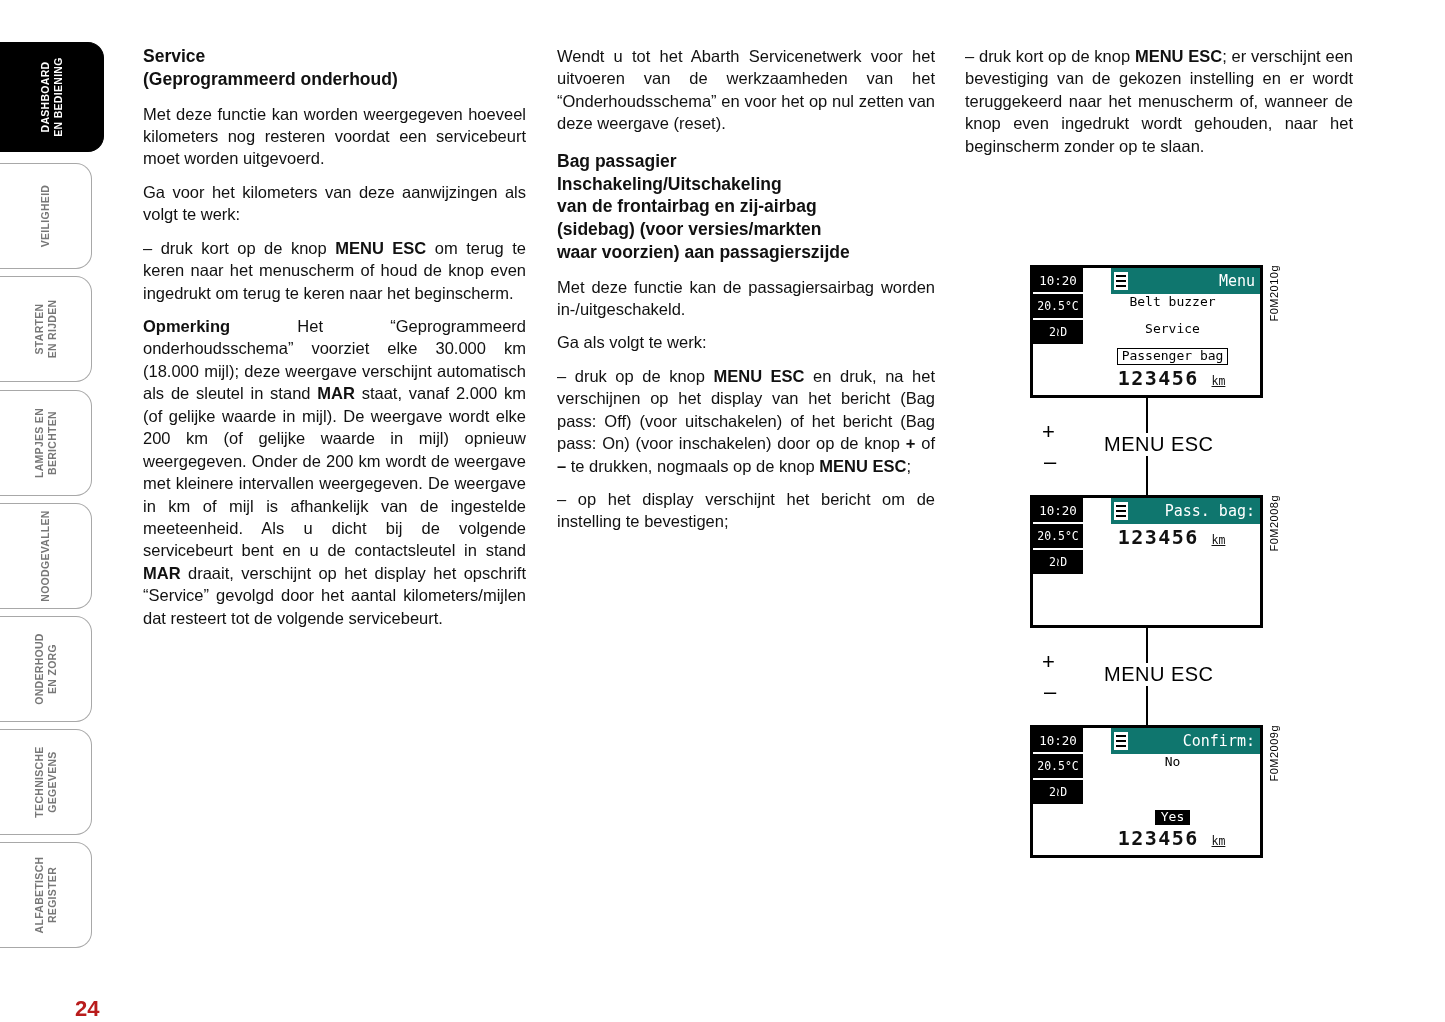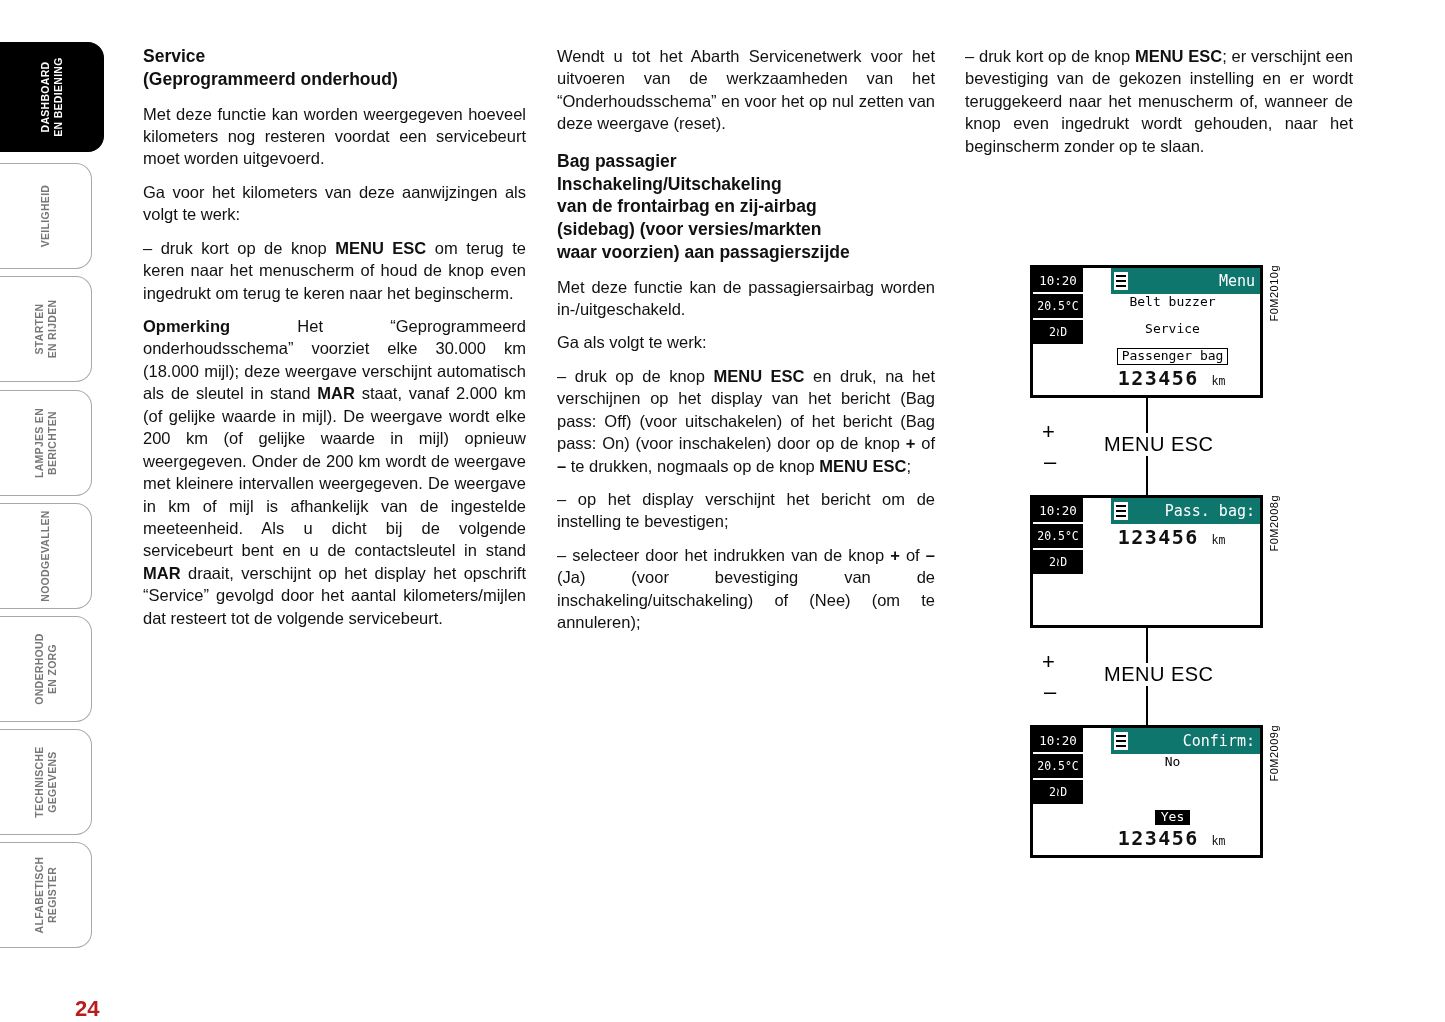--- a/index.html
+++ b/index.html
@@ -40,21 +40,21 @@
   .d-title { margin-left:auto; padding-right:5px; }
   .d-icon { width:14px; height:18px; background:#fff; margin-left:3px; display:flex; flex-direction:column; justify-content:space-evenly; }
   .d-icon i { height:2px; background:#000; margin:0 2px; }
   .d-main { margin-left:52px; height:71px; display:flex; flex-direction:column; align-items:center;
             justify-content:space-between; font-size:13px; color:#000; }
   .dline span { display:inline-block; line-height:1.15; }
   .dline.boxed span { border:1.5px solid #000; padding:0 4px; }
   .dline.inverted span { background:#000; color:#fff; padding:0 6px; }
   .d-bottom { margin-left:50px; height:30px; text-align:center; line-height:27px; }
   .d-odo { font-size:20px; font-weight:bold; letter-spacing:1.5px; }
-  .d-unit { font-size:11.5px; margin-left:3px; }
+  .d-unit { font-size:11.5px; margin-left:3px;text-decoration:underline; }
 
   .fig-code { position:absolute; left:1268px; width:133px; text-align:right; font-size:11px; color:#000;
               transform:rotate(-90deg); transform-origin:0 0; letter-spacing:0.5px; }
 
   .vline { position:absolute; left:1146px; width:1.5px; background:#000; }
   .plus-sym, .minus-sym { position:absolute; font-size:22px; color:#000; line-height:1; }
   .menu-esc { position:absolute; left:1098px; background:#fff; padding:0 6px; font-size:20px; color:#000; letter-spacing:0.5px; }
 </style>
 </head>
 <body>
@@ -107,21 +107,20 @@
     <p class="para"><span>Wendt u tot het Abarth Servicenetwerk voor het uitvoeren van de werkzaamheden van het “Onderhoudsschema” en voor het op nul zetten van deze weergave (reset).</span></p>
     <h2 class="heading h2gap">Bag passagier
 Inschakeling/Uitschakeling
 van de frontairbag en zij-airbag
 (sidebag) (voor versies/markten
 waar voorzien) aan passagierszijde</h2>
     <p class="para"><span>Met deze functie kan de passagiersairbag worden in-/uitgeschakeld.</span></p>
     <p class="para"><span>Ga als volgt te werk:</span></p>
     <p class="para"><span>– druk op de knop </span><span class="b">MENU ESC</span><span> en druk, na het verschijnen op het display van het bericht (Bag pass: Off) (voor uitschakelen) of het bericht (Bag pass: On) (voor inschakelen) door op de knop </span><span class="b">+</span><span> of </span><span class="b">–</span><span> te drukken, nogmaals op de knop </span><span class="b">MENU ESC</span><span>;</span></p>
     <p class="para"><span>– op het display verschijnt het bericht om de instelling te bevestigen;</span></p>
-    <p class="para"><span>– selecteer door het indrukken van de knop </span><span class="b">+</span><span> of </span><span class="b">–</span><span> (Ja) (voor bevestiging van de inschakeling/uitschakeling) of (Nee) (om te annuleren);</span></p>
   </div>
 
   <div class="col col3">
     <p class="para"><span>– druk kort op de knop </span><span class="b">MENU ESC</span><span>; er verschijnt een bevestiging van de gekozen instelling en er wordt teruggekeerd naar het menuscherm of, wanneer de knop even ingedrukt wordt gehouden, naar het beginscherm zonder op te slaan.</span></p>
   </div>
 
   <div class="display" style="left:1030px; top:265px">
     <div class="d-leftcol">
       <div class="d-cell time">10:20</div>
       <div class="d-cell">20.5°C</div>

